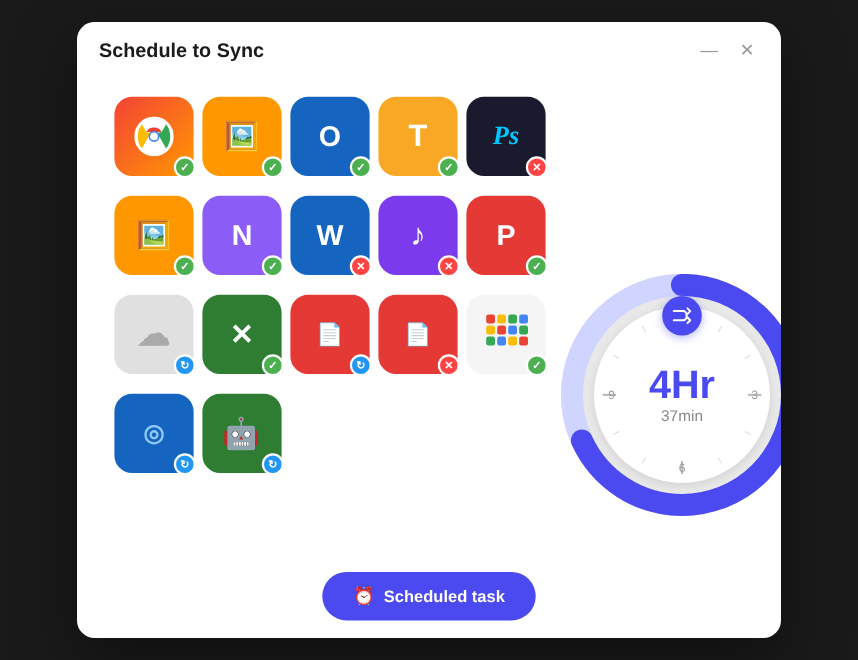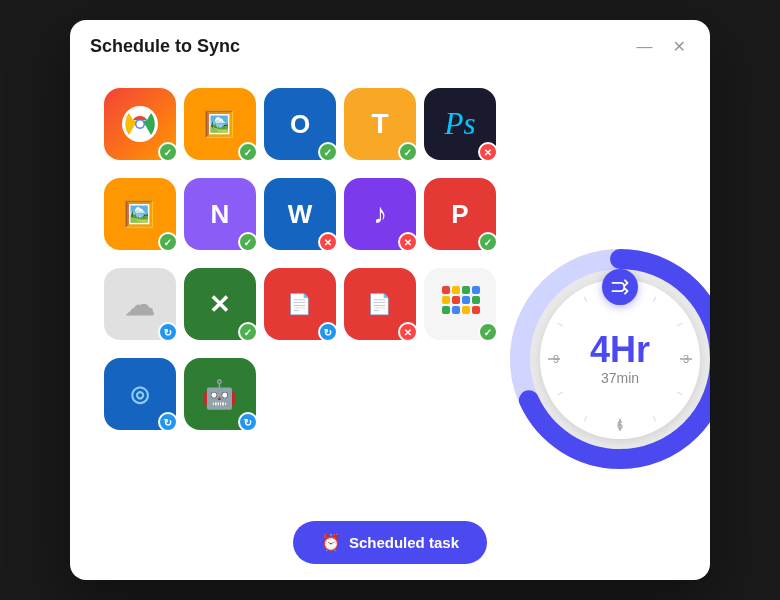--- a/index.html
+++ b/index.html
@@ -256,21 +256,21 @@
           </div>
         </div>
         <div style="position: relative; width: 72px; height: 72px;">
           <div class="app-icon ic-text-yellow">
             <span style="font-size:28px;font-weight:900;color:white;">T</span>
             <div class="badge badge-check">✓</div>
           </div>
         </div>
         <div style="position: relative; width: 72px; height: 72px;">
           <div class="app-icon ic-photoshop">
-            <span style="font-size:31px;font-weight:400;color:#00C8FF;font-family:serif;font-style:italic">Ps</span>
+            <span style="font-size:24px;font-weight:700;color:#00C8FF;font-family:serif;font-style:italic">Ps</span>
             <div class="badge badge-x">✕</div>
           </div>
         </div>
         <div style="position: relative; width: 72px; height: 72px;">
           <div class="app-icon ic-gallery2">
             <span style="font-size:26px;">🖼️</span>
             <div class="badge badge-check">✓</div>
           </div>
         </div>
         <div style="position: relative; width: 72px; height: 72px;">

